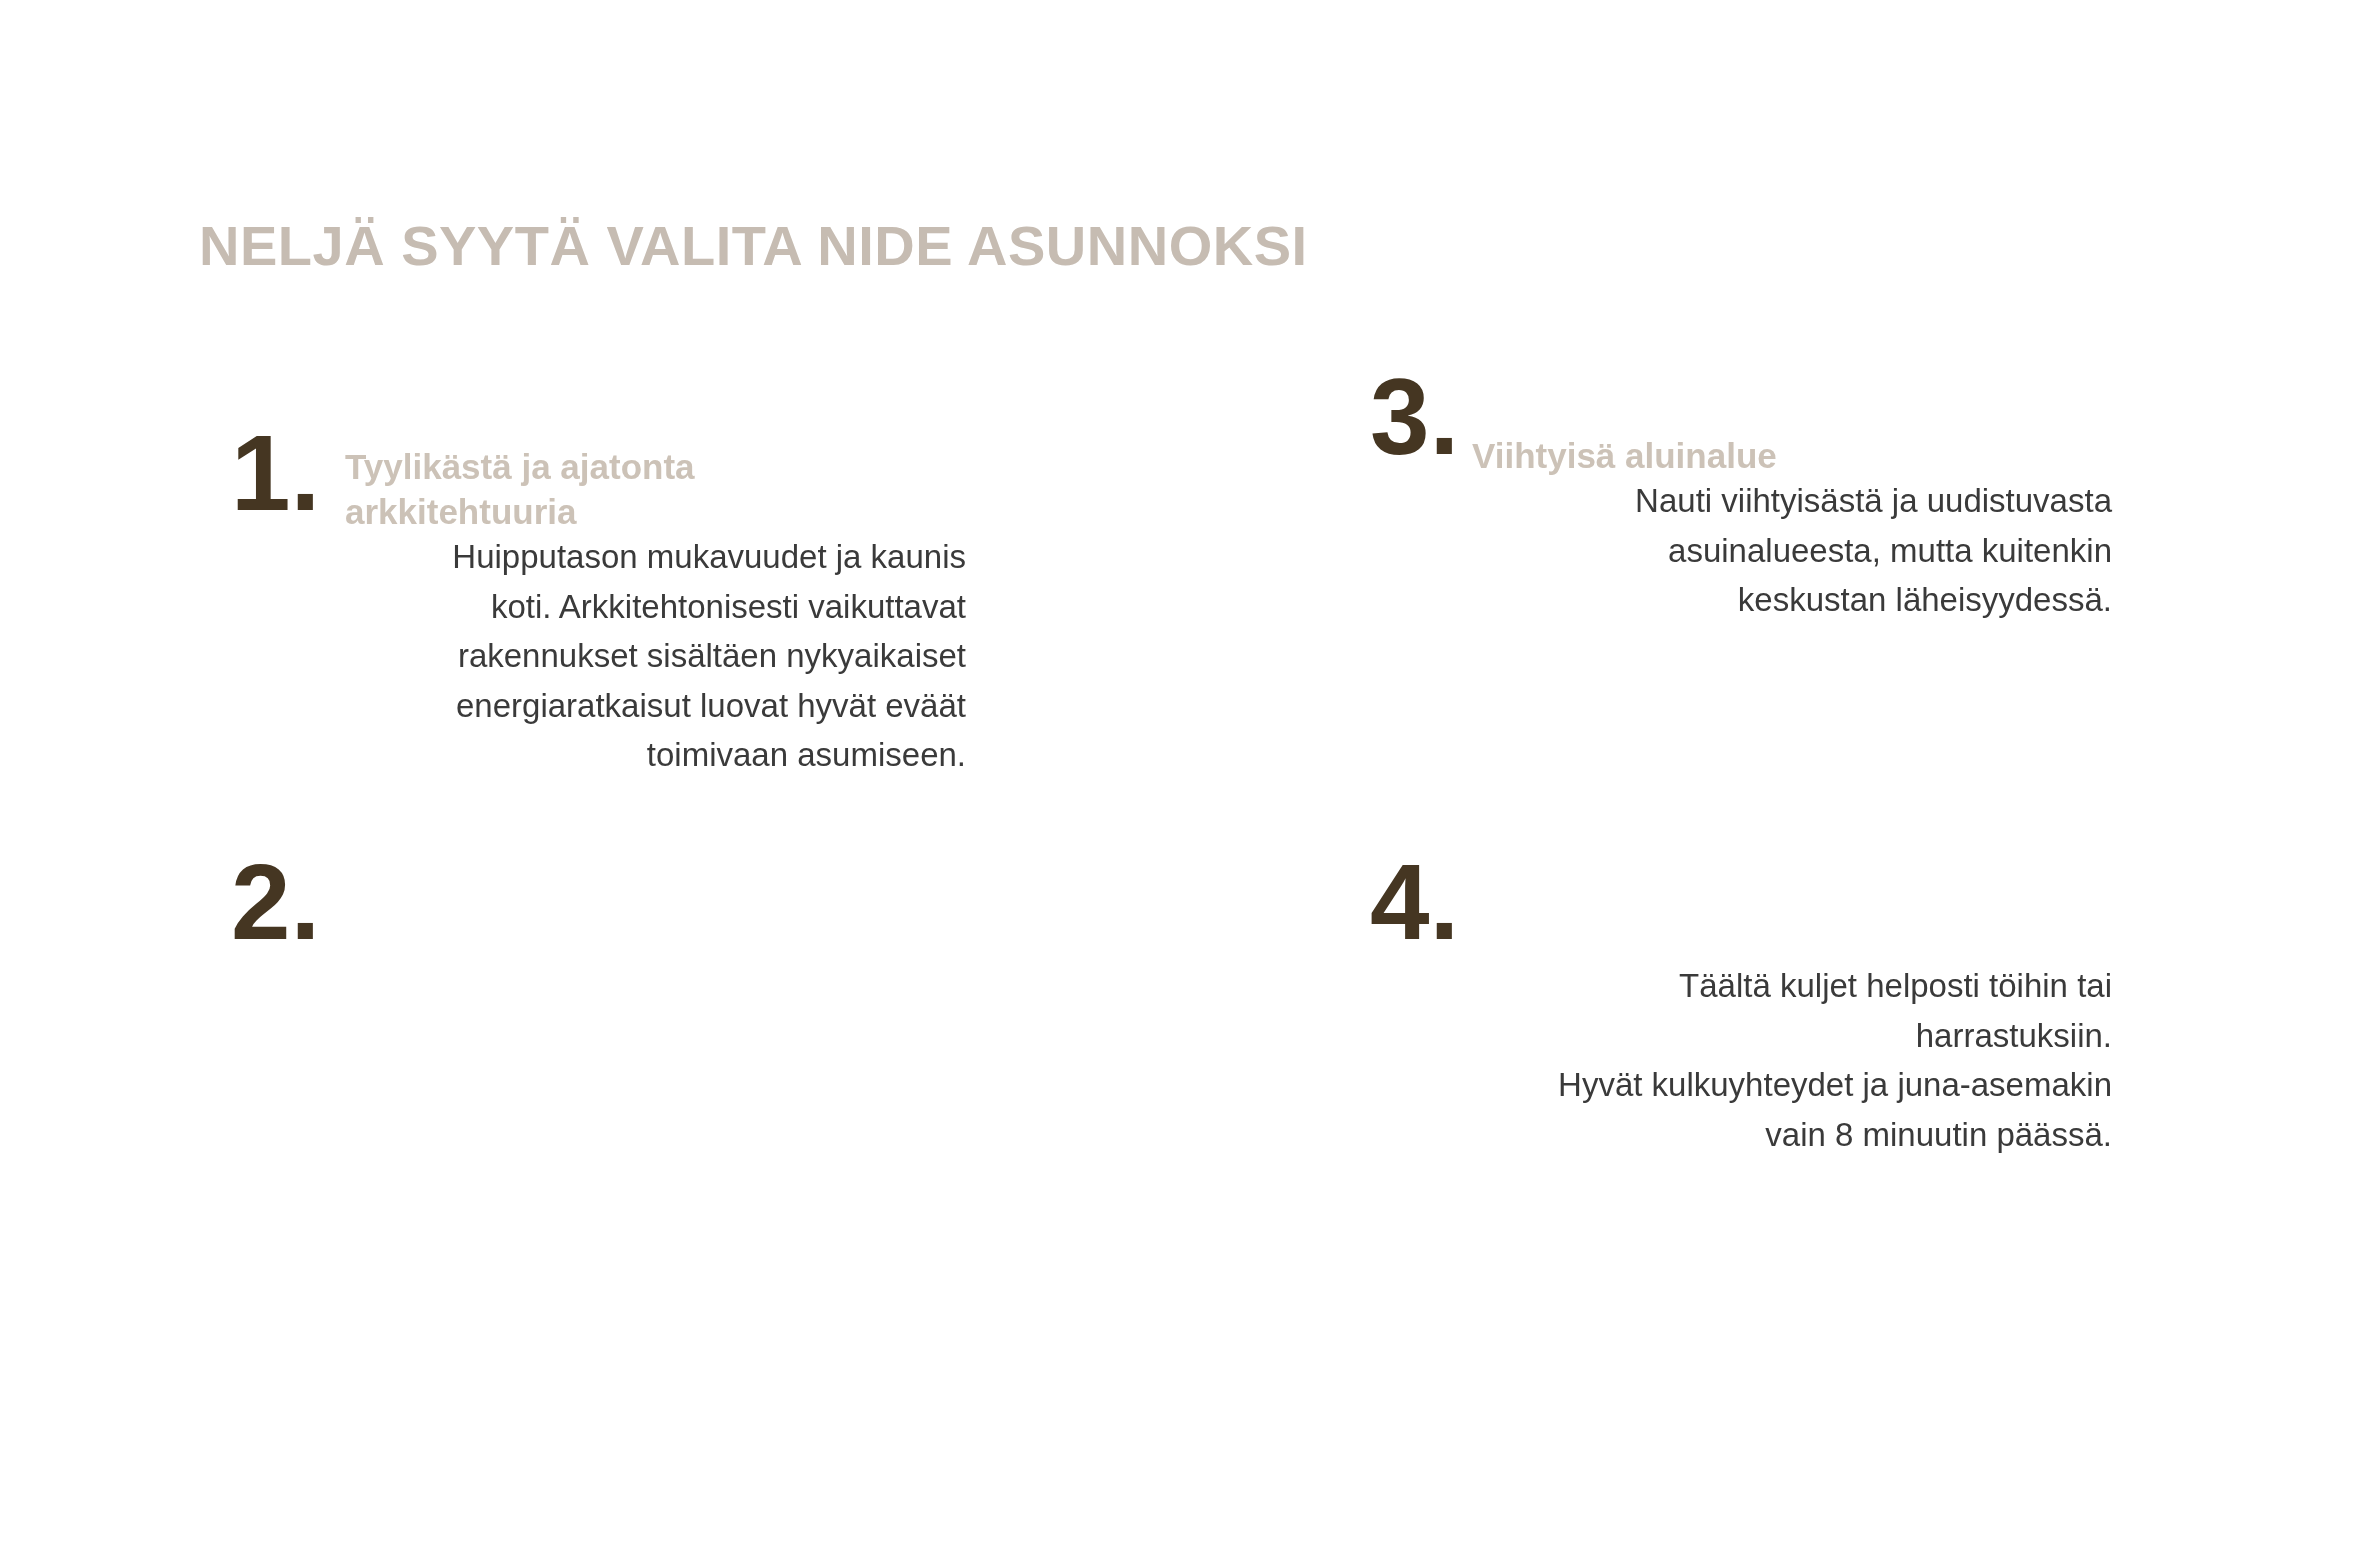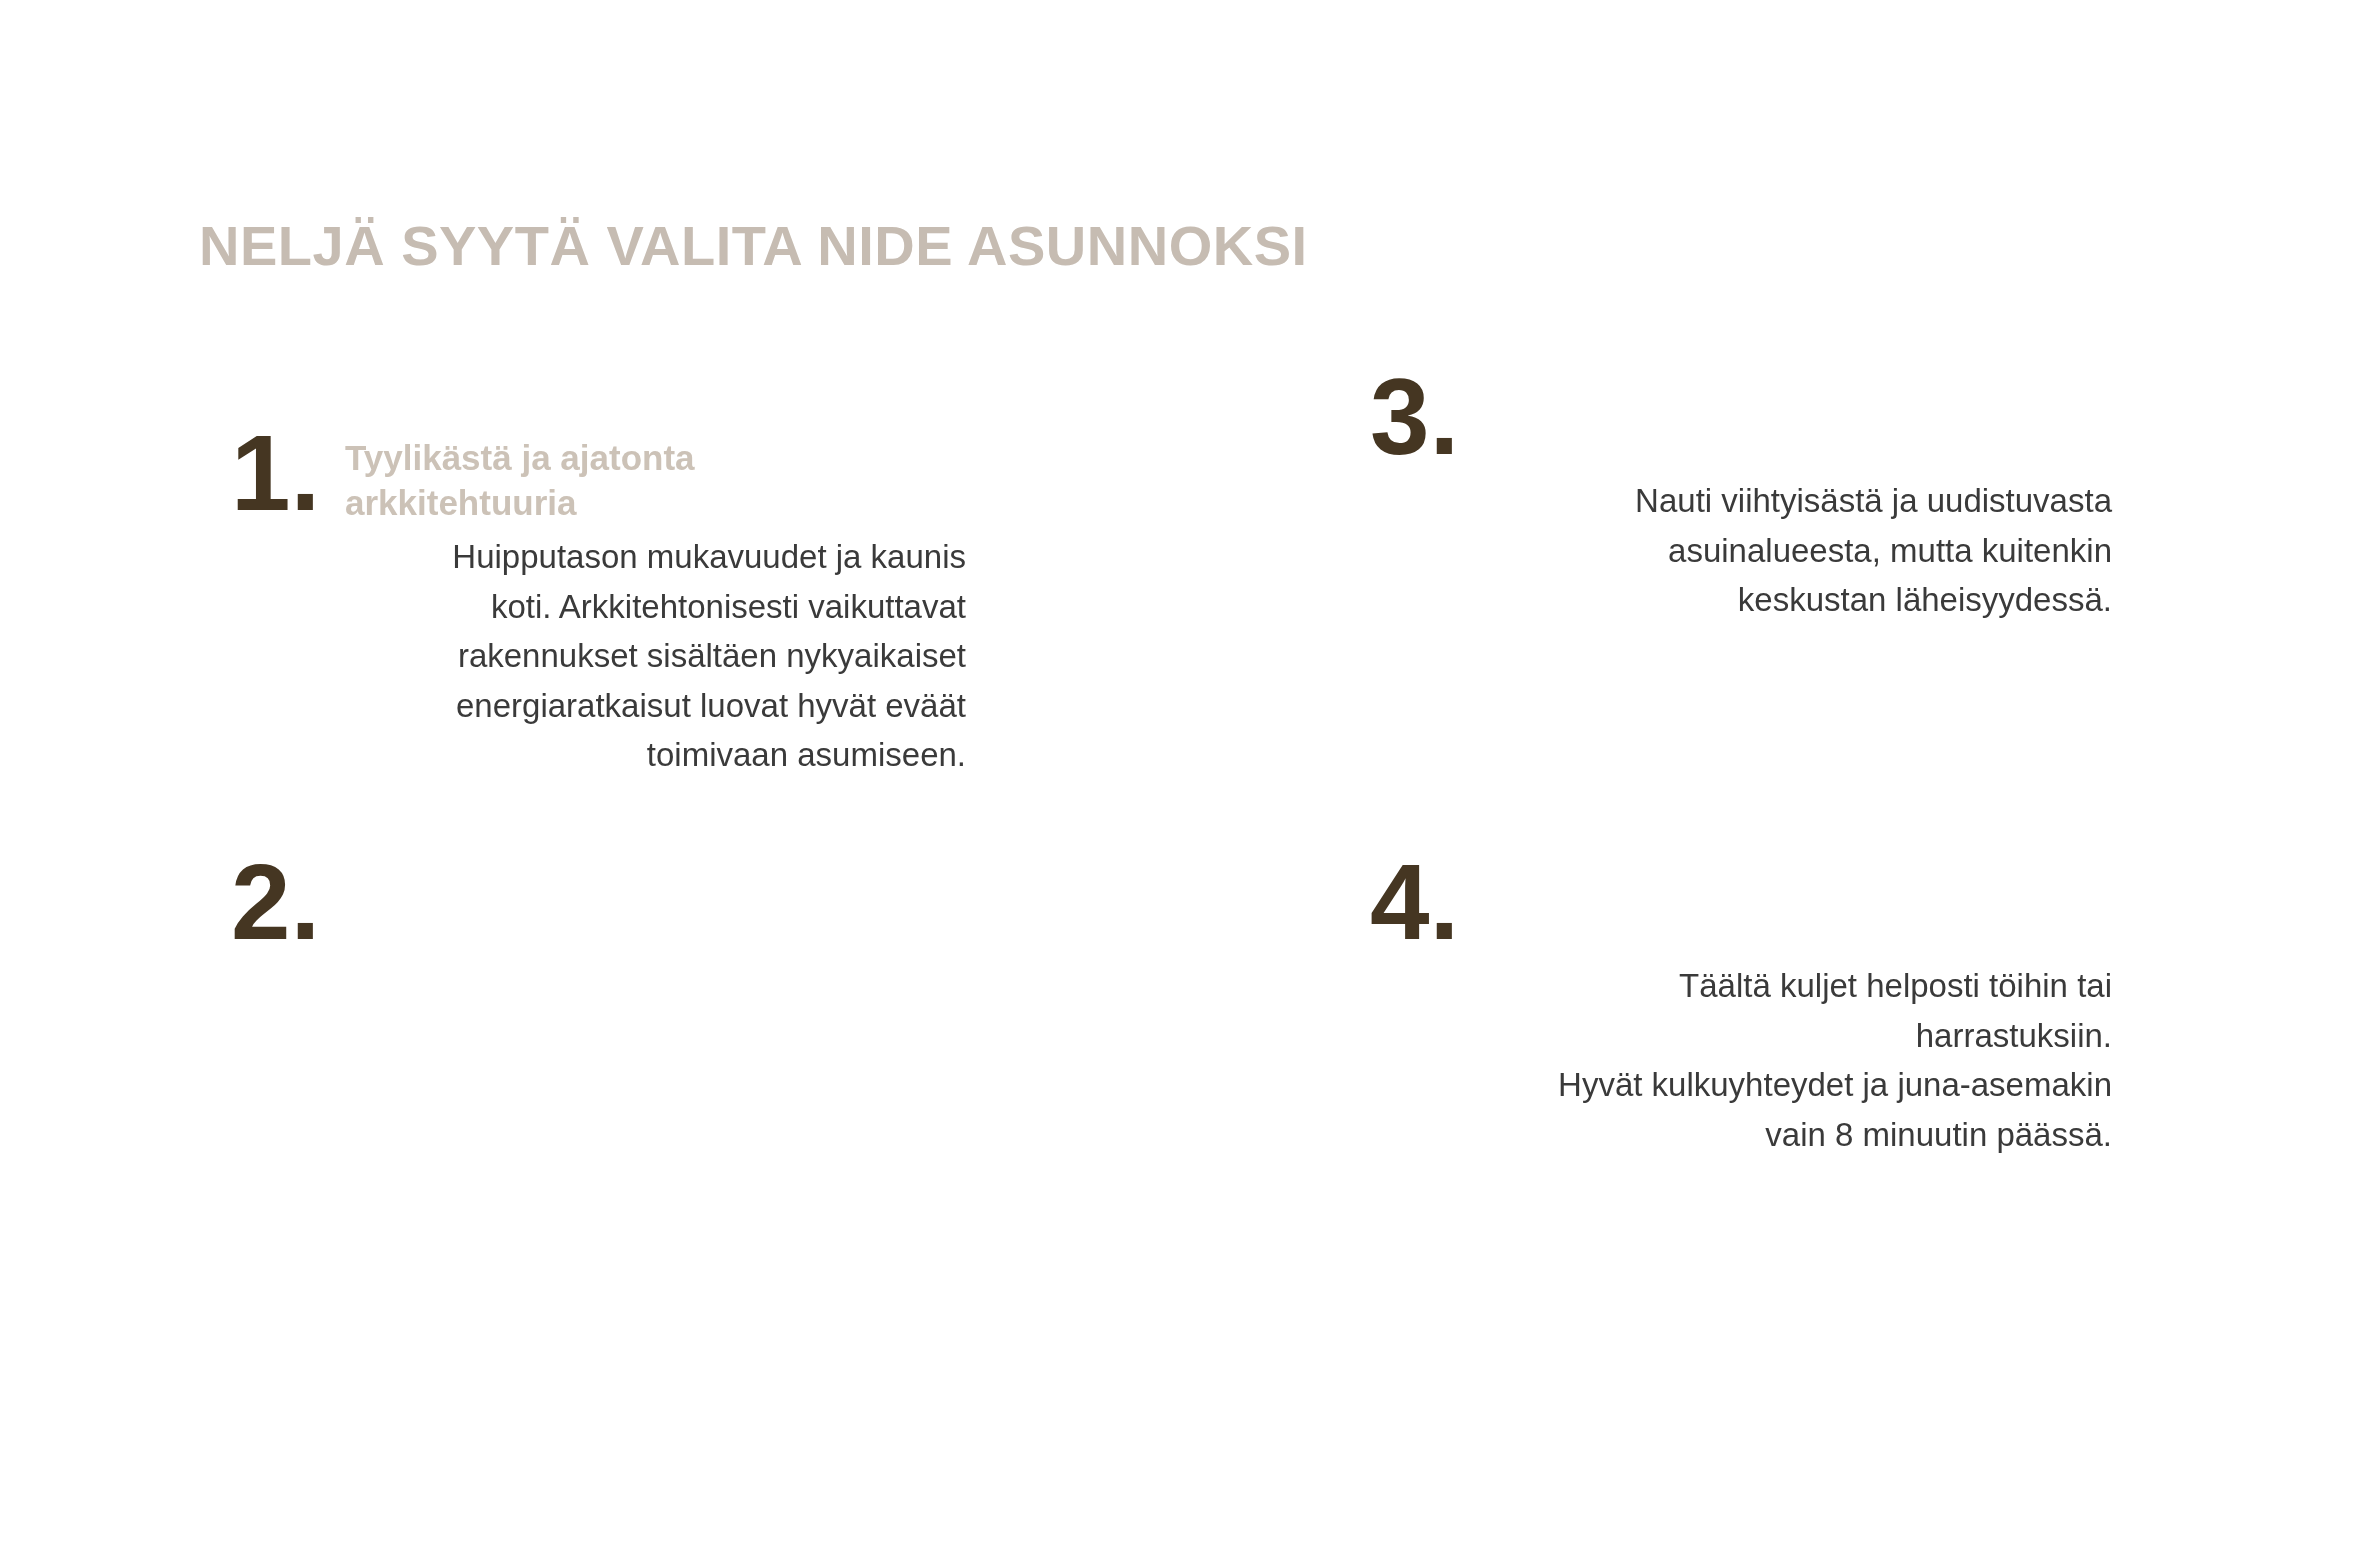--- a/index.html
+++ b/index.html
@@ -40,21 +40,21 @@
       font-size: 107px;
       line-height: 0.8;
       font-weight: 700;
       color: var(--c-number, #453622);
     }
     .heading {
       grid-column: 2;
       grid-row: 1;
       align-self: end;
       position: relative;
-      top: 9px;
+      top: 18px;
       margin: 0;
       font-size: 35px;
       line-height: 1.28;
       font-weight: 700;
       color: var(--c-heading, #ccc2b7);
       white-space: pre-line;
     }
     .body {
       grid-column: 2;
       grid-row: 2;
@@ -87,20 +87,21 @@
 energiaratkaisut luovat hyvät eväät
 toimivaan asumiseen.</p>
   </section>
 
   <section class="reason col-left r2">
     <div class="num">2.</div>
   </section>
 
   <section class="reason col-right r3">
     <div class="num">3.</div>
+    <h2 class="heading">Viihtyisä aluinalue</h2>
     <p class="body">Nauti viihtyisästä ja uudistuvasta
 asuinalueesta, mutta kuitenkin
 keskustan läheisyydessä.</p>
   </section>
 
   <section class="reason col-right r4">
     <div class="num">4.</div>
     <p class="body">Täältä kuljet helposti töihin tai
 harrastuksiin.
 Hyvät kulkuyhteydet ja juna-asemakin

